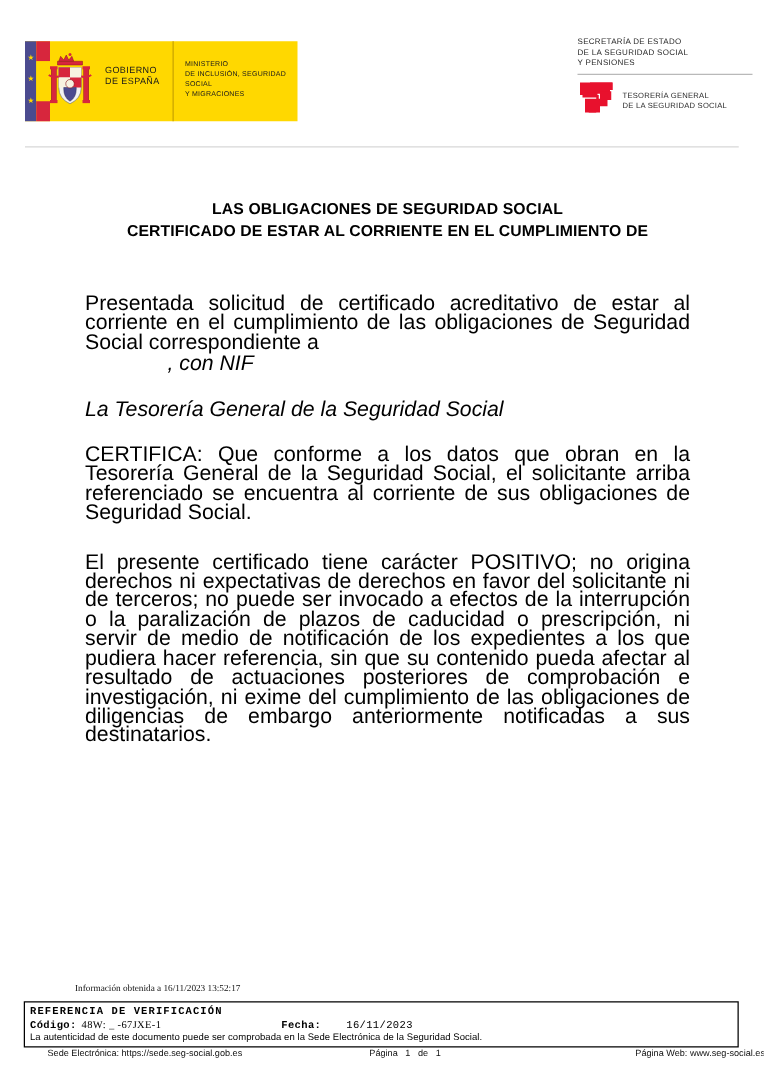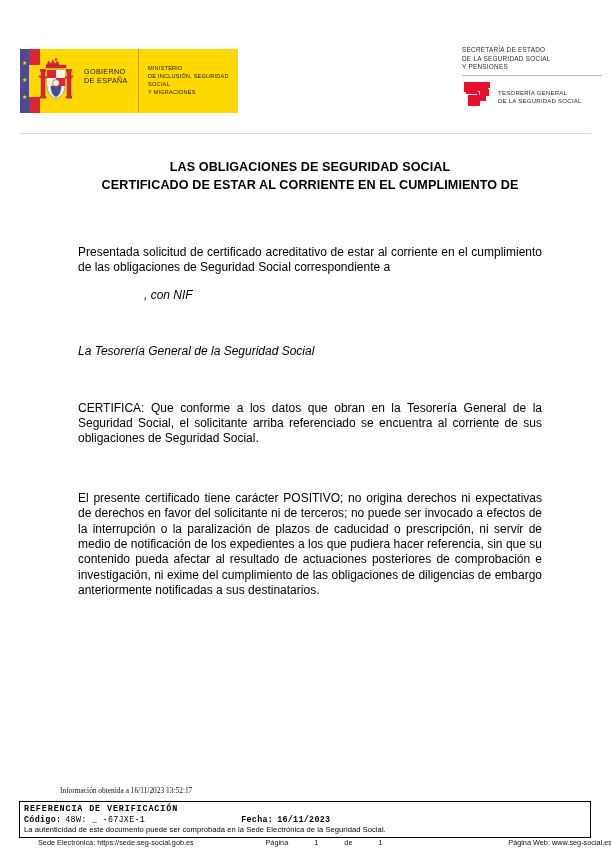--- a/index.html
+++ b/index.html
@@ -12,21 +12,21 @@
     height: 868px;
     position: relative;
     font-family: "Liberation Sans", sans-serif;
     color: #000000;
     overflow: hidden;
   }
 
   
   .header {
     position: absolute;
-    top: 16px; left: 0;
+    top: 0; left: 0;
     width: 611px;
     height: 92px;
   }
 
   
   .gob-banner {
     position: absolute;
     left: 20px;
     top: 33px;
     width: 218px;
@@ -168,24 +168,24 @@
   }
 
   
   .body-area {
     position: absolute;
     left: 66px;
     top: 233px;
     width: 488px;
   }
   .para {
-    font-size: 12px;
+    font-size: 17px;
     line-height: 15.4px;
     text-align: justify;
-    margin: 12px;
+    margin: 2px;
   }
   .para.nojust { text-align: left; font-style: italic; }
   .blank-name {
     display: inline-block;
     min-width: 34px;
   }
   .gap-md { height: 17px; }
   .gap-lg { height: 20px; }
 
   
@@ -217,46 +217,46 @@
   }
   .verif-codeline {
     display: flex;
     align-items: baseline;
     font-family: "Liberation Mono", monospace;
     font-size: 8.4px;
     line-height: 10.5px;
     letter-spacing: 0.3px;
   }
   .verif-code-label { font-weight: bold; }
-  .verif-code-val { margin-left: 4px; }
+  .verif-code-val { margin-left: 4px; font-family: Liberation Serif, serif; }
   .verif-fecha {
     margin-left: 96px;
     font-weight: bold;
   }
-  .verif-fecha-val { font-weight: bold; margin-left: 4px; }
+  .verif-fecha-val { font-weight: normal; margin-left: 20px; }
   .verif-note {
     font-family: "Liberation Sans", sans-serif;
     font-size: 7.6px;
     line-height: 10px;
     letter-spacing: 0.05px;
   }
   .page-footer {
     position: absolute;
     left: 19px;
     top: 838px;
     width: 574px;
     display: flex;
     justify-content: space-between;
     align-items: baseline;
     font-size: 7.3px;
     color: #111;
     padding-left: 19px;
   }
   .pf-center { margin-left: -54px; }
-  .pf-center span { margin: 0 12px; }
+  .pf-center span { margin: 0 2px; }
 </style>
 </head>
 <body>
 
 <div class="header">
 
   <div class="gob-banner">
     <div class="gob-left">
       <div class="gob-flagstrip">
         <div class="band-blue"></div>

